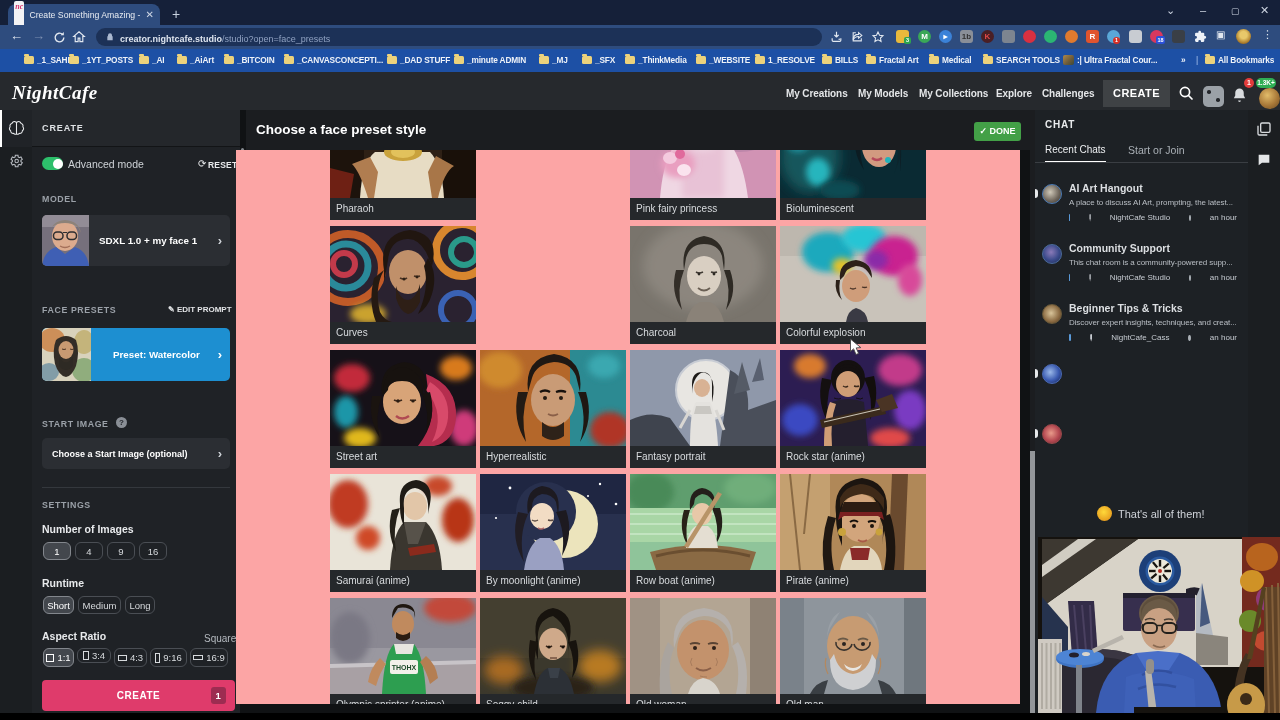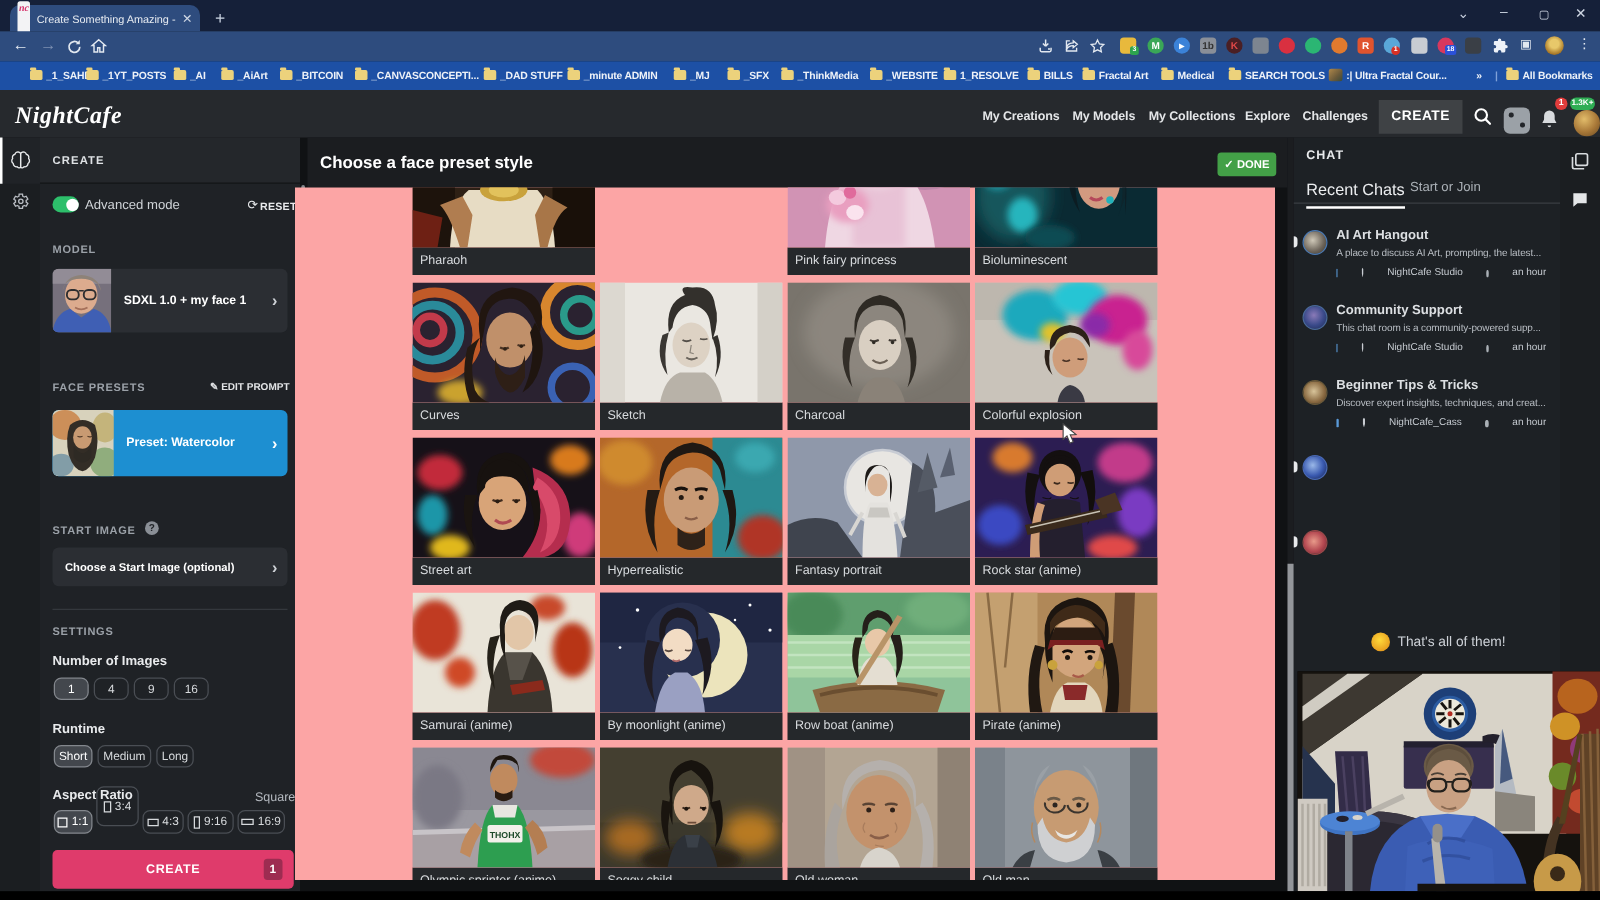--- a/index.html
+++ b/index.html
@@ -51,26 +51,26 @@
 #modalbody{left:236px;top:150px;width:784px;height:554px;background:#fca5a5;overflow:hidden}
 #donebtn{left:974px;top:122px;width:47px;height:19px;background:#43a047;border-radius:3px;color:#fff;font-size:9px;font-weight:bold;text-align:center;line-height:19px}
 .tile{position:absolute;width:146px}
 .tile svg{display:block;width:146px;height:96px}
 .tlab{width:146px;height:22px;background:#25282b;color:#d8dbde;font-size:10px;line-height:22px;padding-left:6px;white-space:nowrap;overflow:hidden}
 #mscroll{left:1030px;top:110px;width:5px;height:603px;background:#1b1d20}
 #mthumb{left:1030px;top:451px;width:5px;height:262px;background:#93969a}
 
 #chat{left:1035px;top:110px;width:213px;height:603px;background:#1d2125}
 #chathead{left:1045px;top:119px;color:#e8eaec;font-size:10px;font-weight:bold;letter-spacing:.8px}
-.ctab1{left:1045px;top:144px;color:#eceef0;font-size:13px;border-bottom:2px solid #fff;padding-bottom:6px}
+.ctab1{left:1045px;top:144px;color:#eceef0;font-size:10px;border-bottom:2px solid #fff;padding-bottom:6px}
 .ctab2{left:1128px;top:144px;color:#aab0b6;font-size:10.5px}
 .centry{width:168px;overflow:hidden}
 .centry .t{color:#dcdfe2;font-size:10.5px;font-weight:bold;white-space:nowrap;line-height:13px}
 .centry .d{color:#b9bec4;font-size:8px;margin-top:3px;white-space:nowrap;letter-spacing:-.1px;line-height:10px}
-.centry .m{color:#c6cbd1;font-size:8px;margin-top:5px;display:flex;align-items:flex-end;gap:19px;white-space:nowrap}
+.centry .m{color:#c6cbd1;font-size:8px;margin-top:5px;display:flex;align-items:center;gap:19px;white-space:nowrap}
 .mi1{width:8px;height:7px;background:#5a9ad8;border-radius:2px;display:inline-block}
 .mi2{width:7px;height:8px;background:#c8ccd2;display:inline-block;clip-path:polygon(50% 0,100% 20%,100% 60%,50% 100%,0 60%,0 20%)}
 .mi3{width:9px;height:6px;background:#aab0b6;display:inline-block;border-radius:50%;position:relative}
 #chatrail{left:1248px;top:110px;width:32px;height:603px;background:#1b1e21}
 
 #webcam{left:1038px;top:537px;width:242px;height:176px;background:#0a0a0a}
 #bottombar{left:0;top:713px;width:1280px;height:7px;background:#000}
 </style></head>
 <body>
 <div id="root">
@@ -90,20 +90,26 @@
 <div class="abs" id="toolbar"></div>
 <div class="tbi" style="left:10px;font-weight:bold">←</div>
 <div class="tbi dim" style="left:32px;font-weight:bold">→</div>
 <svg class="abs" style="left:53px;top:30.5px" width="13" height="13" viewBox="0 0 24 24">
       <path d="M20 12a8 8 0 11-2.3-5.6" fill="none" stroke="#e2e8f0" stroke-width="2.6"></path>
       <path d="M20 2v6h-6z" fill="#e2e8f0"></path>
     </svg>
 <svg class="abs" style="left:72px;top:29.5px" width="14" height="14" viewBox="0 0 24 24">
       <path d="M12 3l9 8h-2.5v9h-5v-6h-3v6h-5v-9H3z" fill="none" stroke="#e2e8f0" stroke-width="2"></path>
     </svg>
+<div id="urlbar">
+ <svg class="lock" viewBox="0 0 10 12">
+        <path d="M2 5V3.5A3 3 0 018 3.5V5h1v6H1V5z" fill="#aab8cf"></path>
+      </svg>
+ <span><span class="u1">creator.nightcafe.studio</span><span class="u2">/studio?open=face_presets</span></span>
+</div>
 <svg class="abs" style="left:830px;top:30px" width="13" height="13" viewBox="0 0 24 24">
       <path d="M12 3v10m0 0l-4-4m4 4l4-4" stroke="#e2e8f0" stroke-width="2.2" fill="none"></path>
       <path d="M4 15v4a2 2 0 002 2h12a2 2 0 002-2v-4" stroke="#e2e8f0" stroke-width="2.2" fill="none"></path>
       <circle cx="17" cy="17" r="1.5" fill="#e2e8f0"></circle>
     </svg>
 <svg class="abs" style="left:851px;top:30px" width="13" height="13" viewBox="0 0 24 24">
       <path d="M14 5l6 5-6 5v-3c-5 0-8 2-10 6 0-7 4-10 10-10z" fill="none" stroke="#e2e8f0" stroke-width="2"></path>
       <path d="M9 5H4v15h15v-5" fill="none" stroke="#e2e8f0" stroke-width="2"></path>
     </svg>
 <svg class="abs" style="left:871px;top:29.5px" width="14" height="14" viewBox="0 0 24 24">
@@ -223,21 +229,21 @@
         <rect width="49" height="53" fill="#d8d2bc"></rect>
         <ellipse cx="10" cy="12" rx="13" ry="12" fill="#c87838" opacity=".75"></ellipse>
         <ellipse cx="42" cy="14" rx="10" ry="12" fill="#b8a050" opacity=".6"></ellipse>
         <ellipse cx="42" cy="42" rx="12" ry="12" fill="#6a9a5a" opacity=".65"></ellipse>
         <ellipse cx="7" cy="44" rx="10" ry="9" fill="#4a7a9a" opacity=".6"></ellipse>
         <path d="M14 12 Q24 4 34 12 Q38 24 34 38 Q30 48 24 49 Q17 48 13 36 Q10 22 14 12z" fill="#332d26"></path>
         <ellipse cx="24" cy="22" rx="7.5" ry="9" fill="#c89a72"></ellipse>
         <path d="M17 29 Q24 40 31 29 L31 38 Q24 46 17 38z" fill="#2e2a24"></path>
         <path d="M20 21 q2 1 4 0M28 21 q2 1 4 0" stroke="#4a3424" stroke-width="1" fill="none"></path>
       </svg>
- <span style="padding-left:10px">Preset: Watercolor</span>
+ <span style="padding-left:22px">Preset: Watercolor</span>
       <span class="chev" style="color:#fff">›</span>
 </div>
 
 <div class="abs lbl" style="left:42px;top:419px">START IMAGE</div>
 <div class="abs" style="left:116px;top:417px;width:11px;height:11px;border-radius:50%;background:#8a8f96;color:#1f2226;font-size:8px;font-weight:bold;text-align:center;line-height:11px">?</div>
 <div class="abs card" style="left:42px;top:438px;width:188px;height:31px;font-size:9px;white-space:nowrap">
       <span style="padding-left:10px">Choose a Start Image (optional)</span>
       <span class="chev">›</span>
     </div>
 <div class="abs" style="left:42px;top:487px;width:188px;height:1px;background:#34383d"></div>
@@ -248,21 +254,21 @@
 <div class="sbtn" style="left:75px;top:542px;width:28px;height:18px">4</div>
 <div class="sbtn" style="left:107px;top:542px;width:28px;height:18px">9</div>
 <div class="sbtn" style="left:139px;top:542px;width:28px;height:18px">16</div>
 <div class="abs blbl" style="left:42px;top:577px">Runtime</div>
 <div class="sbtn sel" style="left:43px;top:596px;width:31px;height:18px">Short</div>
 <div class="sbtn" style="left:78px;top:596px;width:43px;height:18px">Medium</div>
 <div class="sbtn" style="left:125px;top:596px;width:30px;height:18px">Long</div>
 <div class="abs blbl" style="left:42px;top:630px">Aspect Ratio</div>
 <div class="abs" style="left:204px;top:633px;color:#b4b9bf;font-size:10px">Square</div>
 <div class="sbtn sel" style="left:43px;top:648px;width:31px;height:19px"><span style="width:8px;height:8px;border:1.3px solid #fff"></span>1:1</div>
-<div class="sbtn" style="left:77px;top:629px;width:34px;height:32px"><span style="width:6px;height:9px;border:1.3px solid #d7dadd"></span>3:4</div>
+<div class="sbtn" style="left:77px;top:648px;width:34px;height:15px"><span style="width:6px;height:9px;border:1.3px solid #d7dadd"></span>3:4</div>
 <div class="sbtn" style="left:114px;top:648px;width:33px;height:19px"><span style="width:9px;height:6px;border:1.3px solid #d7dadd"></span>4:3</div>
 <div class="sbtn" style="left:150px;top:648px;width:37px;height:19px"><span style="width:5px;height:10px;border:1.3px solid #d7dadd"></span>9:16</div>
 <div class="sbtn" style="left:190px;top:648px;width:38px;height:19px"><span style="width:10px;height:5px;border:1.3px solid #d7dadd"></span>16:9</div>
 <div class="abs" id="createbtn">CREATE<span class="badge">1</span></div>
 
 <div class="abs" style="left:241px;top:148px;width:3px;height:524px;background:#85898e;border-radius:2px"></div>
 
 <div class="abs" id="modalhead">Choose a face preset style</div>
 <div class="abs" id="donebtn">✓ DONE</div>
 <svg class="abs" style="left:849px;top:338px;z-index:30" width="13" height="18" viewBox="0 0 13 18">
@@ -342,36 +348,20 @@
 <ellipse cx="78" cy="46" rx="19" ry="22" fill="#c0906a"></ellipse>
 <path d="M54 44 Q48 8 80 4 Q110 8 102 40 L96 26 Q88 12 77 13 Q60 14 58 34 Q56 46 54 56z" fill="#211610"></path>
 <path d="M54 44 Q44 62 50 86 Q54 94 62 96 L46 96 Q38 76 44 52z" fill="#251a12"></path>
 <path d="M98 32 Q108 48 102 68 Q98 82 88 88 Q100 62 94 40z" fill="#1f150f"></path>
 <path d="M66 60 Q70 74 78 74 Q86 73 90 58 L90 76 Q84 88 78 88 Q70 86 66 72z" fill="#2e1f16"></path>
 <path d="M70 52 q4 2 7 0M84 50 q3 1 6 0" stroke="#4a3324" stroke-width="1.7" fill="none"></path>
 <circle cx="74" cy="53" r="1.5" fill="#2e2014"></circle>
           <circle cx="87" cy="51" r="1.4" fill="#2e2014"></circle>
 </svg>
         <div class="tlab">Curves</div>
-      </div>
-<div class="tile" style="left:244px;top:76px">
-<svg viewBox="0 0 146 96" preserveAspectRatio="none">
-<rect width="146" height="96" fill="#eae7e1"></rect>
-<rect width="20" height="96" fill="#dcd8d0"></rect>
-          <rect x="126" width="20" height="96" fill="#d4d0c8"></rect>
-<ellipse cx="73" cy="50" rx="15" ry="18" fill="#ddd2c4"></ellipse>
-<path d="M55 40 Q52 16 68 10 Q62 2 74 4 Q90 2 92 18 Q96 30 90 46 L88 32 Q86 20 74 18 Q60 20 58 36z" fill="#33302c"></path>
-<path d="M55 40 Q50 58 54 74 Q44 60 50 42z" fill="#3a3733"></path>
-<path d="M90 44 Q96 60 92 76 Q100 60 94 42z" fill="#33302c"></path>
-<path d="M48 96 Q52 76 64 72 L84 72 Q94 78 98 96z" fill="#b8b2a8"></path>
-<path d="M66 46 q3 2 7 0M80 45 q3 1 6 0" stroke="#55504a" stroke-width="1.4" fill="none"></path>
-<path d="M69 60 q4 3 9 0" stroke="#6a645c" stroke-width="1.6" fill="none"></path>
-<path d="M73 50 l-1 6 3 1" stroke="#8a847a" stroke-width="1" fill="none"></path>
-</svg>
-        <div class="tlab">Sketch</div>
       </div>
 <div class="tile" style="left:394px;top:76px">
 <svg viewBox="0 0 146 96" preserveAspectRatio="none">
 <rect width="146" height="96" fill="#8f8a82"></rect>
 <ellipse cx="73" cy="40" rx="60" ry="44" fill="#a8a29a" filter="url(#b6)"></ellipse>
 <rect width="146" height="96" fill="#37332c" opacity=".25"></rect>
 <ellipse cx="74" cy="50" rx="17" ry="20" fill="#d9cfc2"></ellipse>
 <path d="M54 44 Q50 14 74 10 Q98 14 94 44 L92 30 Q88 18 74 18 Q60 18 56 32z" fill="#2e2a24"></path>
 <path d="M54 44 Q46 64 52 84 Q40 66 46 44z" fill="#332e28"></path>
 <path d="M94 44 Q102 64 96 84 Q108 66 100 44z" fill="#2e2a24"></path>

